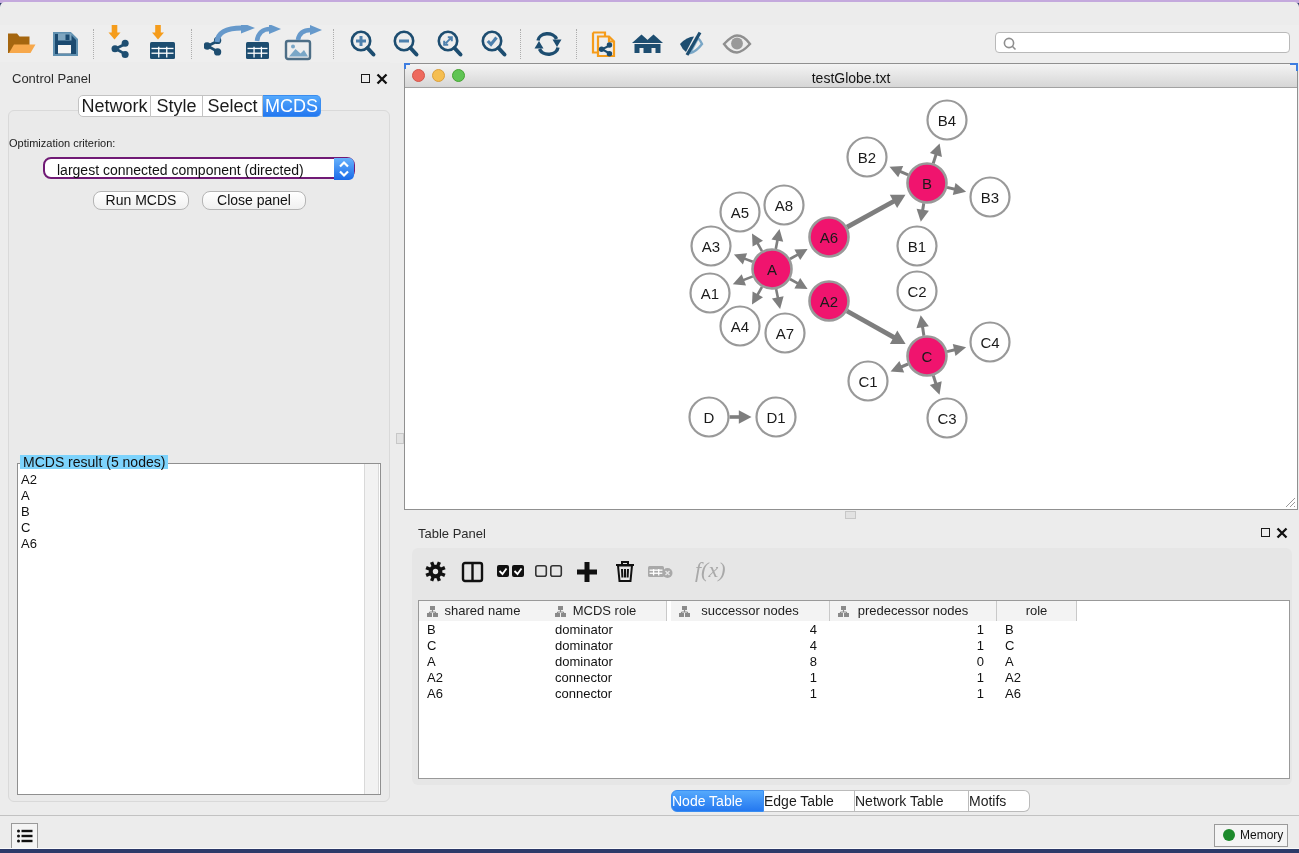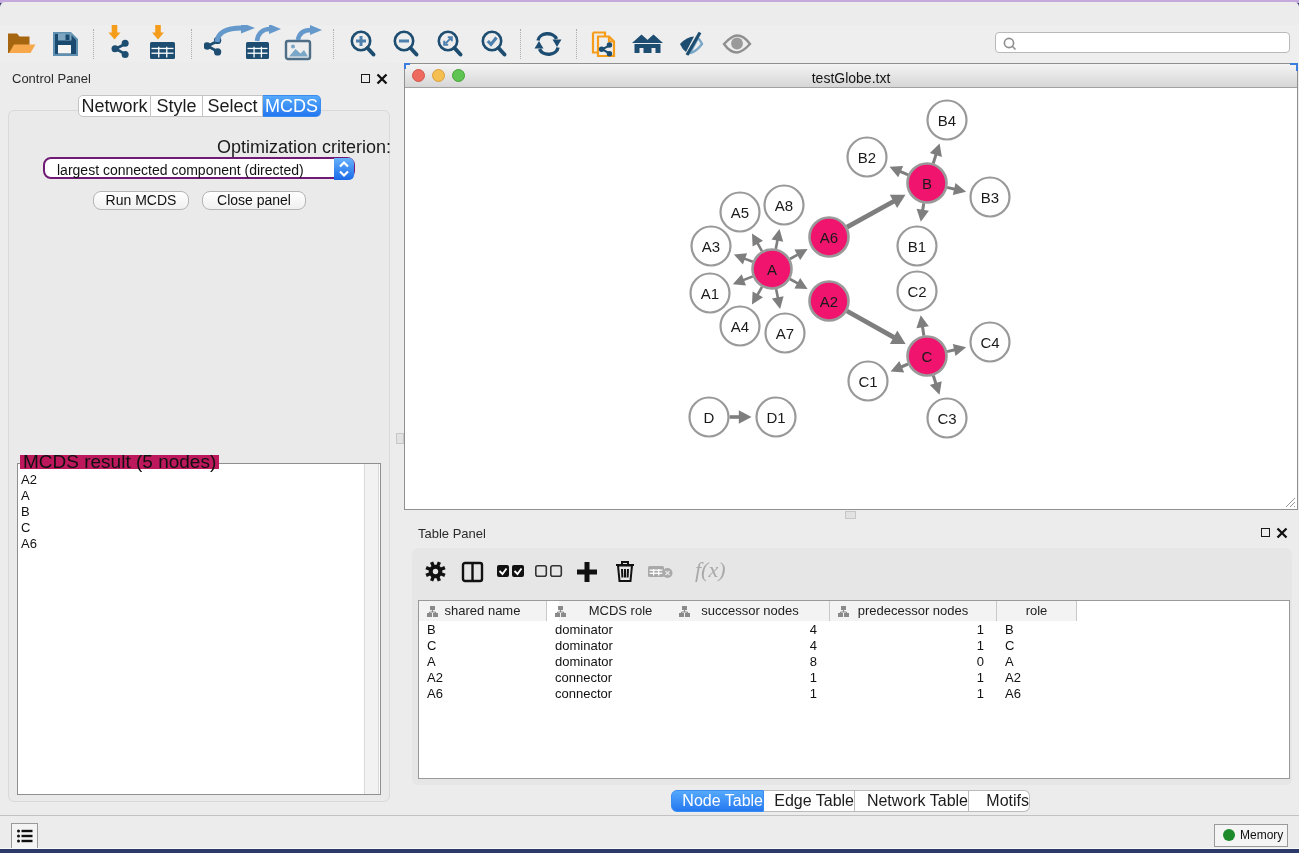--- a/index.html
+++ b/index.html
@@ -31,21 +31,21 @@
  border:1px solid #909090}
 #nwtitle{position:absolute;left:0;top:0;width:892px;height:24px;
  background:linear-gradient(#f4f4f4,#d6d6d6);border-bottom:1px solid #a2a2a2}
 #tp{position:absolute;left:404px;top:519px;width:895px;height:294px;background:#ececec}
 #tpbox{position:absolute;left:8px;top:27px;width:880px;height:237px;background:#e6e6e6;border-radius:6px}
 #tbl{position:absolute;left:6px;top:52px;width:872px;height:179px;background:#fff;border:1px solid #999}
 .hcell{position:absolute;top:0;height:20px;background:#f3f3f3;border-right:1px solid #c9c9c9;
  font-size:13px;color:#222;text-align:center;line-height:20px}
 .trow{position:absolute;font-size:13px;color:#111;height:16px;line-height:16px}
 .btab{position:absolute;top:0;height:22px;background:#fff;border:1px solid #bbb;
- font-size:16px;color:#1c1c1c;text-align:right;line-height:20px}
+ font-size:14px;color:#1c1c1c;text-align:left;line-height:20px}
 #statusbar{position:absolute;left:0;top:813px;width:1299px;height:33px;background:#ececec;
  border-top:1px solid #c2c2c2}
 </style></head><body>
 <div class="abs" style="left:0;top:0;width:1299px;height:3px;background:#c4a9dd"></div>
 <div id="win">
     <div id="toolbar">
       <div class="tsep" style="left:93px"></div>
       <div class="tsep" style="left:191px"></div>
       <div class="tsep" style="left:333px"></div>
       <div class="tsep" style="left:520px"></div>
@@ -194,34 +194,34 @@
       <div class="ptitle" style="left:12px;top:9px">Control Panel</div>
       <div class="wbtn" style="left:361px;top:12px"></div>
       <svg class="abs" style="left:376px;top:11px" width="12" height="12" viewBox="0 0 12 12">
         <path d="M1.5 1.5 L10.5 10.5 M10.5 1.5 L1.5 10.5" stroke="#111" stroke-width="2.3"></path>
       </svg>
       <div class="tab" style="left:78px;width:73px;top:33px;border-radius:5px 0 0 5px">Network</div>
       <div class="tab" style="left:151px;width:52px;top:33px;border-left:none">Style</div>
       <div class="tab" style="left:203px;width:60px;top:33px;border-left:none">Select</div>
       <div class="tab tabsel" style="left:263px;width:58px;top:33px;border-left:none;border-radius:0 5px 5px 0">MCDS</div>
       <div id="cpbox">
-        <div class="abs" style="left:0;width:382px;top:26px;text-align:right;font-size:18px;color:#1a1a1a">Optimization criterion:</div>
+        <div class="abs" style="left:0;width:382px;top:26px;text-align:left;font-size:11px;color:#1a1a1a">Optimization criterion:</div>
         <div class="abs" style="left:34px;top:46px;width:312px;height:22px;background:#fff;border:2px solid #701a75;border-radius:8px">
           <div class="abs" style="left:12px;top:2.5px;font-size:14px;color:#111">largest connected component (directed)</div>
           <div class="abs" style="right:-1px;top:-1px;width:20px;height:22px;border-radius:0 5px 5px 0;background:linear-gradient(#66b1fc,#1a6ae8)"><svg width="20" height="22" viewBox="0 0 20 22">
               <path d="M6 8.5 L10 4.5 L14 8.5 M6 13.5 L10 17.5 L14 13.5" stroke="#fff" stroke-width="2.2" fill="none"></path>
             </svg></div>
         </div>
         <div class="btn" style="left:84px;top:80px;width:96px">Run MCDS</div>
         <div class="btn" style="left:193px;top:80px;width:104px">Close panel</div>
         <div class="abs" style="left:8px;top:352px;width:364px;height:332px;background:#fff;border:1px solid #8f8f8f">
           <div class="abs" style="left:346px;top:0;width:15px;height:330px;background:#f2f2f2;border-left:1px solid #d9d9d9;border-right:1px solid #d9d9d9"></div>
           <div class="abs" style="left:3px;top:8px;font-size:13px;color:#111;line-height:16px">A2<br>A<br>B<br>C<br>A6</div>
         </div>
-        <div class="abs" style="left:11px;top:344px;height:14px;background:#be185d;padding:0 3px;font-size:19px;color:#111;line-height:14px">MCDS result (5 nodes)</div>
+        <div class="abs" style="left:11px;top:344px;height:14px;background:#7dd3fc;padding:0 3px;font-size:14px;color:#111;line-height:14px">MCDS result (5 nodes)</div>
       </div>
     </div>
     <div class="abs" style="left:396px;top:431px;width:8px;height:11px;background:#e2e2e2;border:1px solid #c7c7c7"></div>
     <div class="abs" style="left:845px;top:509px;width:11px;height:8px;background:#e2e2e2;border:1px solid #c7c7c7"></div>
     <div id="nw">
       <div id="nwtitle"></div>
       <svg class="abs" style="left:0;top:24px" width="892" height="421" viewBox="0 0 892 421">
         <line x1="357.0" y1="163.1" x2="351.8" y2="153.9" stroke="#7e7e7e" stroke-width="2.6"></line>
         <polygon points="347.0,145.4 358.0,152.8 347.6,158.6" fill="#7e7e7e"></polygon>
         <line x1="370.8" y1="160.9" x2="372.7" y2="150.8" stroke="#7e7e7e" stroke-width="2.6"></line>
@@ -377,21 +377,21 @@
         <div id="tbl">
           <div class="hcell" style="left:0px;width:128px">shared name</div>
           <svg class="abs" style="left:8px;top:5px" width="11" height="11" viewBox="0 0 11 11">
             <g fill="#8a8a8a">
               <rect x="3" y="0" width="5" height="4"></rect>
               <rect x="0" y="7" width="5" height="4"></rect>
               <rect x="6" y="7" width="5" height="4"></rect>
               <path d="M5.5 4 v2 M2.5 6 h6 M2.5 6 v1.5 M8.5 6 v1.5" stroke="#8a8a8a" stroke-width="1.2" fill="none"></path>
             </g>
           </svg>
-          <div class="hcell" style="left:140px;width:124px">MCDS role</div>
+          <div class="hcell" style="left:124px;width:124px">MCDS role</div>
           <svg class="abs" style="left:136px;top:5px" width="11" height="11" viewBox="0 0 11 11">
             <g fill="#8a8a8a">
               <rect x="3" y="0" width="5" height="4"></rect>
               <rect x="0" y="7" width="5" height="4"></rect>
               <rect x="6" y="7" width="5" height="4"></rect>
               <path d="M5.5 4 v2 M2.5 6 h6 M2.5 6 v1.5 M8.5 6 v1.5" stroke="#8a8a8a" stroke-width="1.2" fill="none"></path>
             </g>
           </svg>
           <div class="hcell" style="left:252px;width:159px">successor nodes</div>
           <svg class="abs" style="left:260px;top:5px" width="11" height="11" viewBox="0 0 11 11">

